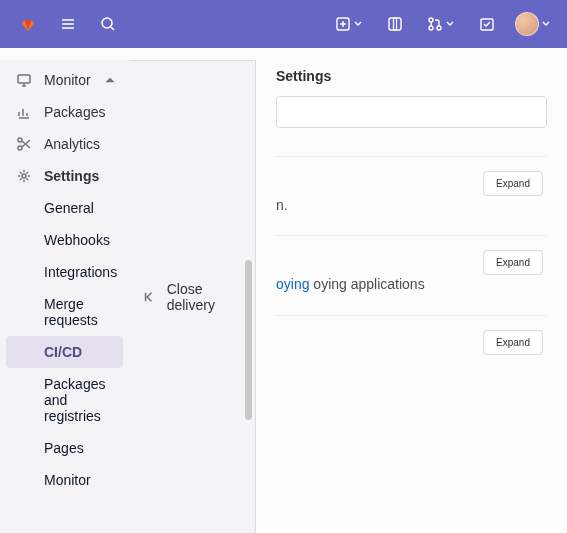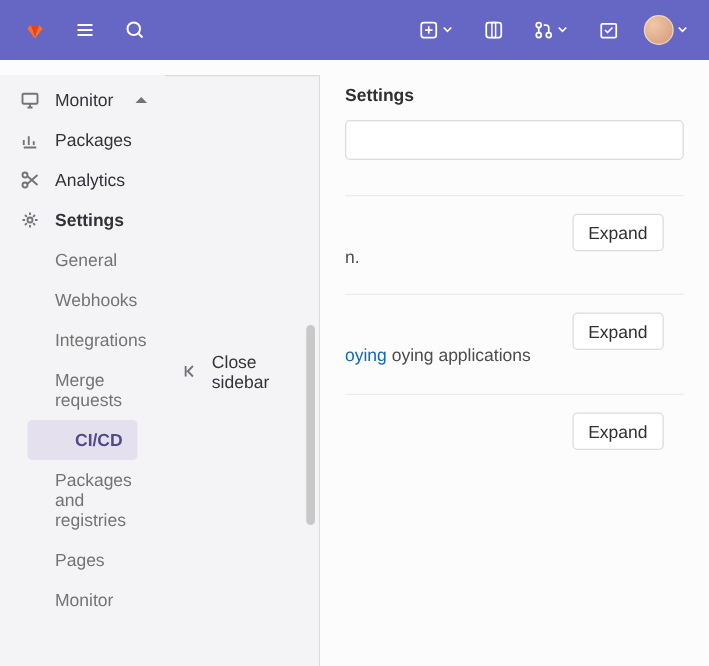--- a/index.html
+++ b/index.html
@@ -79,26 +79,26 @@
   }
   .side-item .label { flex: 1; }
   .side-item.bold .label { font-weight: 600; }
   .side-item .coll {
     width: 14px; height: 14px; fill: #737278;
   }
   .sub-item {
     display: block;
     padding: 8px 12px 8px 44px;
     cursor: pointer;
-    color: #737373;
+    color: #0f172a;
   }
   .sub-item.active {
     background: #e4e0ee;
     border-radius: 4px;
-    margin: 0 22px;
+    margin: 0 6px;
     padding-left: 38px;
     font-weight: 600;
     color: #514a8a;
   }
   .sidebar-footer {
     border-top: 1px solid var(--gl-gray-300);
     display: flex; align-items: center;
     padding: 10px 14px;
     gap: 10px;
     cursor: pointer;
@@ -137,27 +137,27 @@
   }
 
   .section {
     border-top: 1px solid var(--gl-gray-200);
     padding: 18px 0 20px 0;
     position: relative;
   }
   .section:first-of-type { border-top: 1px solid var(--gl-gray-200); }
   .section .expand-btn {
     position: absolute;
-    right: 16px;
+    right: 4px;
     top: 14px;
     border: 1px solid var(--gl-gray-300);
     background: #fff;
     border-radius: 4px;
     padding: 6px 12px;
-    font-size: 14px;
+    font-size: 10px;
     cursor: pointer;
     color: var(--gl-text);
   }
   .section p.desc {
     margin: 20px 0 0 0;
     color: #4c4c50;
     line-height: 1.45;
   }
   .section a.inline { color: var(--gl-link); text-decoration: none; text-align: center; }
 
@@ -278,21 +278,21 @@
     <a class="sub-item"><span>Monitor</span></a>
 
   </div>
 
   <div class="sidebar-scrollbar-hint"></div>
 
   <div class="sidebar-footer">
     <svg viewBox="0 0 16 16">
         <path d="M10 3 5 8l5 5M3 3v10"></path>
       </svg>
-    <span>Close sidebar</span>
+    <span>Close delivery</span>
   </div>
 </nav>
 
 <main class="main">
   <div class="page">
     <div class="crumb">
       <span>Settings</span>
     </div>
 
     <input class="search-box" type="text" placeholder="" style="">

